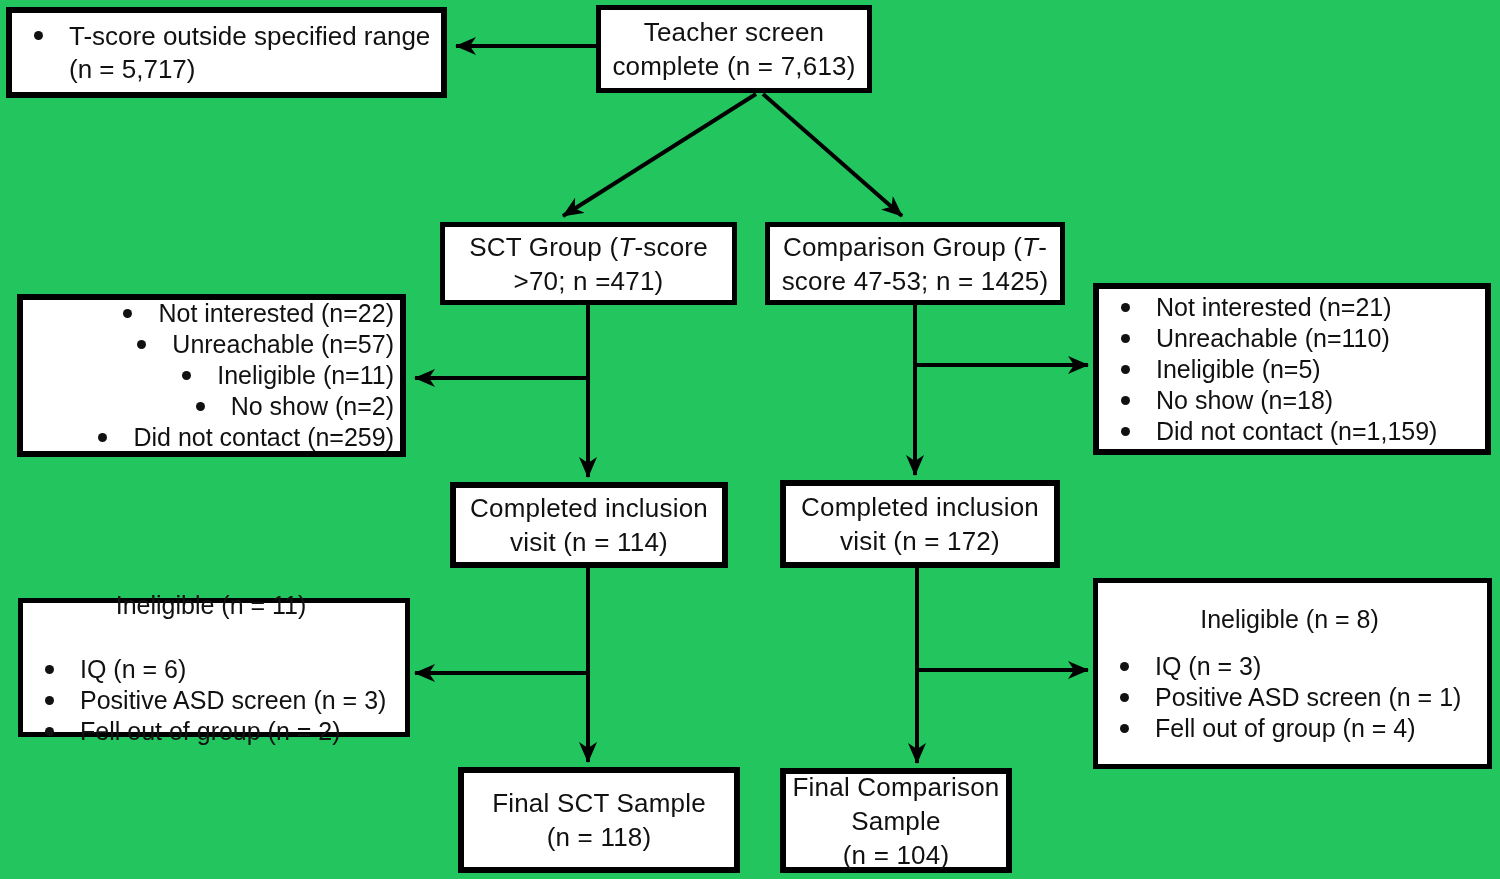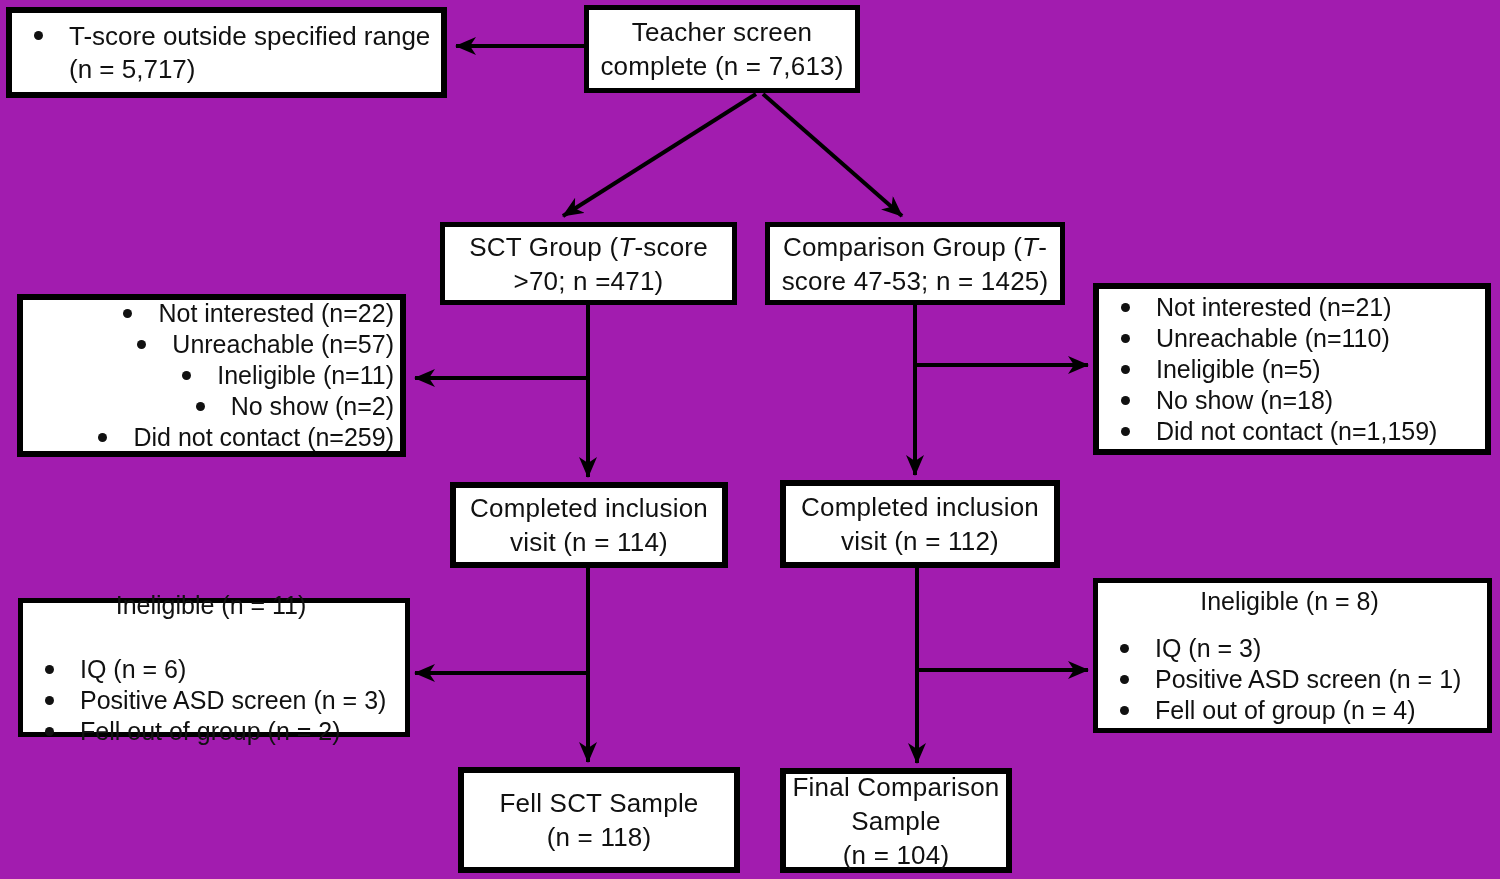--- a/index.html
+++ b/index.html
@@ -5,21 +5,21 @@
   html, body {
     margin: 0;
     padding: 0;
     background: #ffffff;
     font-family: "Liberation Sans", "DejaVu Sans", sans-serif;
   }
   #figure {
     position: relative;
     width: 1500px;
     height: 879px;
-    background: #a21caf;
+    background: #22c55e;
     color: #111111;
     overflow: hidden;
   }
   #arrow-layer {
     position: absolute;
     left: 0; top: 0;
     width: 1500px; height: 879px;
   }
   .flow-box {
     position: absolute;
@@ -60,29 +60,29 @@
     margin: 11px 0 0 8px;
   }
   .bullet-item .bullet-text {
     flex: 1 1 auto;
     padding-left: 26px;
   }
   .line { white-space: nowrap; }
 
   
   #box-excluded-screen   { left: 6px;    top: 7px;   width: 441px; height: 91px;  border-width: 6px; }
-  #box-teacher           { left: 584px;  top: 5px;   width: 276px; height: 88px;  }
+  #box-teacher           { left: 596px;  top: 5px;   width: 276px; height: 88px;  }
   #box-sct-group         { left: 440px;  top: 222px; width: 297px; height: 83px;  }
   #box-comparison-group  { left: 765px;  top: 222px; width: 300px; height: 83px;  }
   #box-sct-exclusions    { left: 17px;   top: 294px; width: 389px; height: 163px; border-width: 6px; align-items: flex-end; }
   #box-comp-exclusions   { left: 1093px; top: 283px; width: 398px; height: 172px; border-width: 6px; }
   #box-sct-completed     { left: 450px;  top: 482px; width: 278px; height: 86px;  border-width: 6px; }
   #box-comp-completed    { left: 780px;  top: 480px; width: 280px; height: 88px;  border-width: 6px; }
   #box-sct-ineligible    { left: 18px;   top: 598px; width: 392px; height: 139px; gap: 32px; }
-  #box-comp-ineligible   { left: 1093px; top: 578px; width: 399px; height: 155px; gap: 15px; }
+  #box-comp-ineligible   { left: 1093px; top: 578px; width: 399px; height: 191px; gap: 15px; }
   #box-sct-final         { left: 458px;  top: 767px; width: 282px; height: 106px; border-width: 6px; }
   #box-comp-final        { left: 780px;  top: 768px; width: 232px; height: 105px; border-width: 6px; }
 </style>
 </head>
 <body>
 
 <div id="figure">
 
   <svg id="arrow-layer" viewBox="0 0 1500 879" xmlns="http://www.w3.org/2000/svg">
     <defs>
@@ -171,21 +171,21 @@
       </div>
     </div>
 
   <div id="box-sct-completed" class="flow-box center-box">
       <div class="line">Completed inclusion</div>
       <div class="line">visit (n = 114)</div>
     </div>
 
   <div id="box-comp-completed" class="flow-box center-box">
       <div class="line">Completed inclusion</div>
-      <div class="line">visit (n = 112)</div>
+      <div class="line">visit (n = 172)</div>
     </div>
 
   <div id="box-sct-ineligible" class="flow-box bullet-box">
     <div class="box-title">Ineligible (n = 11)</div>
     <div>
         <div class="bullet-item">
           <span class="dot"></span>
           <span class="bullet-text">IQ (n = 6)</span>
         </div>
         <div class="bullet-item">
@@ -211,21 +211,21 @@
           <span class="bullet-text">Positive ASD screen (n = 1)</span>
         </div>
         <div class="bullet-item">
           <span class="dot"></span>
           <span class="bullet-text">Fell out of group (n = 4)</span>
         </div>
       </div>
   </div>
 
   <div id="box-sct-final" class="flow-box center-box">
-      <div class="line">Fell SCT Sample</div>
+      <div class="line">Final SCT Sample</div>
       <div class="line">(n = 118)</div>
     </div>
 
   <div id="box-comp-final" class="flow-box center-box">
       <div class="line">Final Comparison</div>
       <div class="line">Sample</div>
       <div class="line">(n = 104)</div>
     </div>
 
 </div>

